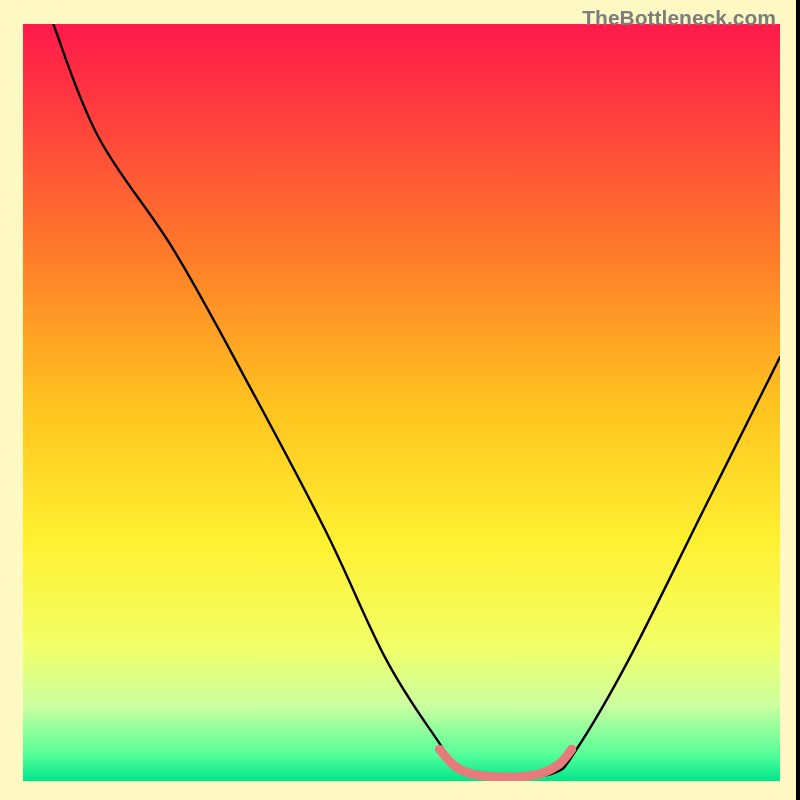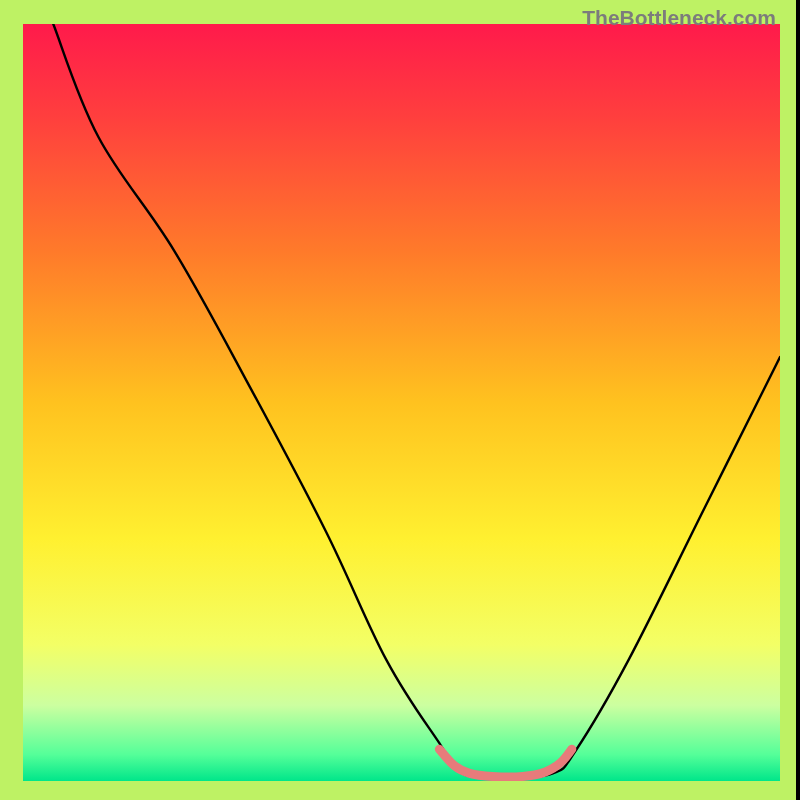--- a/index.html
+++ b/index.html
@@ -7,21 +7,21 @@
     padding: 0;
     width: 800px;
     height: 800px;
     background: #000000;
     overflow: hidden;
   }
   .stage {
     position: relative;
     width: 796px;
     height: 800px;
-    background: #bef264;
+    background: #fef9c3;
   }
   .plot-area {
     position: absolute;
     background: #000000;
   }
   .gradient-fill {
     position: absolute;
     left: 0;
     top: 0;
     width: 100%;

